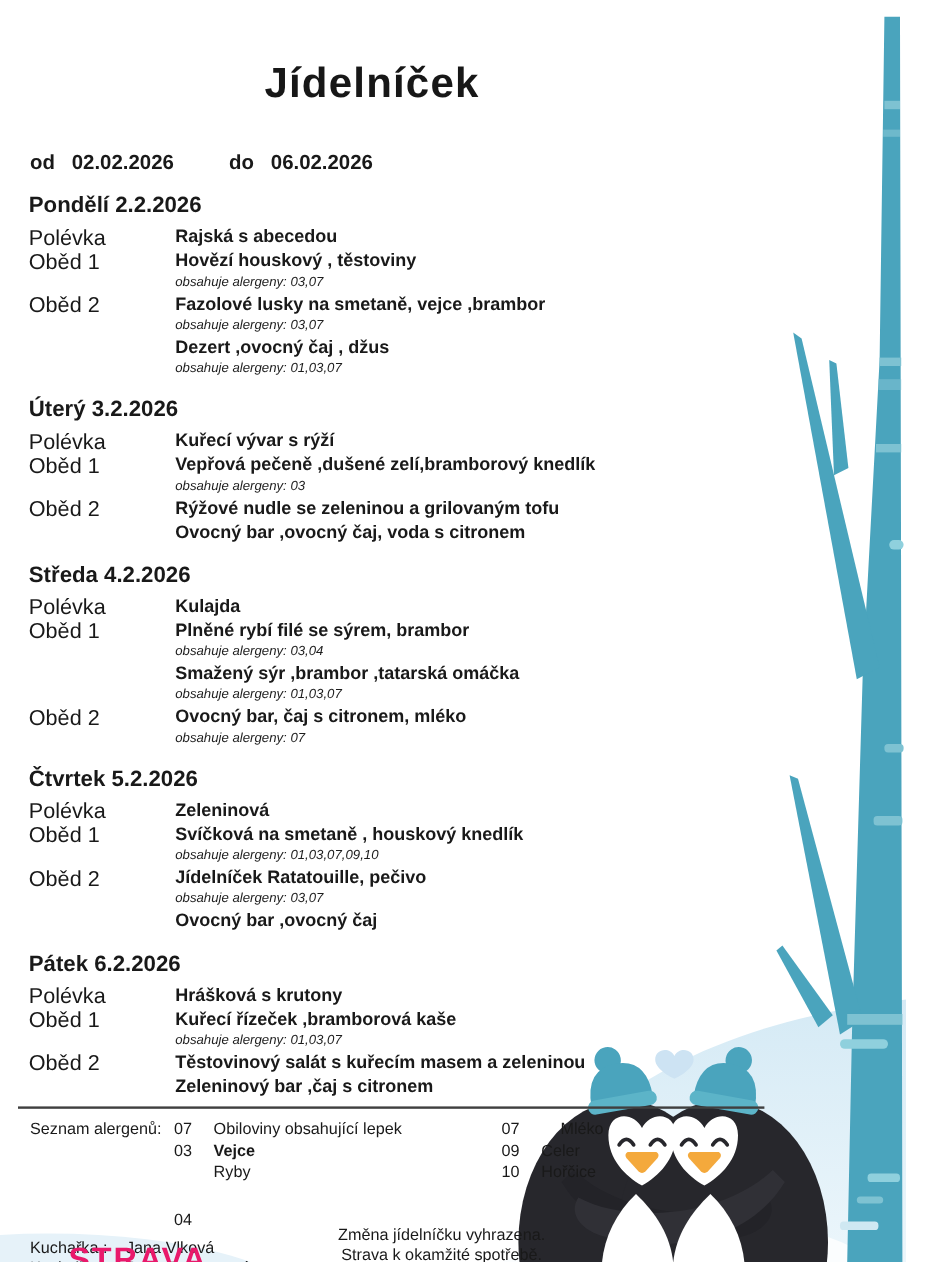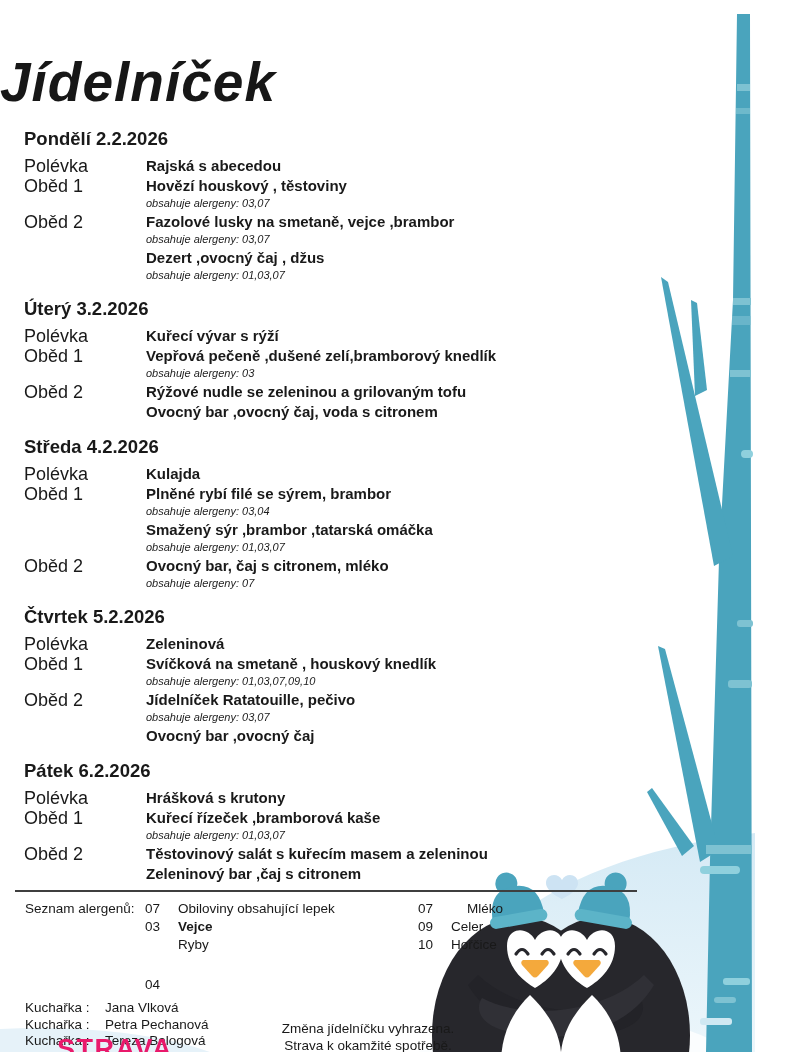--- a/index.html
+++ b/index.html
@@ -1,22 +1,22 @@
 <!DOCTYPE html>
 <html><head>
 <meta charset="utf-8">
 <style>
   html,body{margin:0;padding:0;background:#fff;}
   .page{position:relative;width:789px;height:1052px;background:#ffffff;overflow:hidden;
         font-family:"Liberation Sans",sans-serif;color:#191919;}
   svg.deco{position:absolute;left:0;top:0;z-index:1;}
   .content{position:absolute;left:0;top:0;width:789px;height:1052px;z-index:2;}
 
-  .title{margin:50px 0 0 0;width:620px;text-align:left;
-         font-size:55px;font-weight:bold;letter-spacing:1px;color:#171717;font-style:italic;}
+  .title{margin:50px 0 0 0;width:620px;text-align:center;
+         font-size:35px;font-weight:bold;letter-spacing:1px;color:#171717;}
 
   .daterange{display:flex;align-items:baseline;margin:36px 0 0 25px;
              font-size:17px;font-weight:bold;}
   .daterange .lbl{margin-right:14px;}
   .daterange .spacer{width:46px;}
 
   .day{margin:0 150px 0 24px;}
   .day-title{font-size:18.5px;font-weight:bold;margin:14px 0 6px 0;line-height:22px;}
   .mrow{display:flex;}
   .mrow .rlabel{flex:none;width:122px;font-size:18px;font-weight:normal;line-height:20px;}
@@ -117,20 +117,27 @@
         <circle cx="610" cy="882" r="11" fill="#4aa4bd"></circle>
         <path d="M578,918 Q578,886 604,886 Q630,886 630,918 Z" fill="#4aa4bd"></path>
         <rect x="575" y="913" width="58" height="12" rx="6" fill="#5cb4c8"></rect>
       </g>
     </g>
   </svg>
 
   <div class="content">
     <div class="title">Jídelníček</div>
 
+    <div class="daterange">
+      <span class="lbl">od</span>
+      <span>02.02.2026</span>
+      <span class="spacer"></span>
+      <span class="lbl">do</span>
+      <span>06.02.2026</span>
+    </div>
 
     <div id="days">
         <div class="day">
           <div class="day-title">Pondělí 2.2.2026</div>
           <div class="mrow">
             <span class="rlabel">Polévka</span>
             <div class="rmain">
               <div class="dish">Rajská s abecedou</div>
             </div>
           </div>

